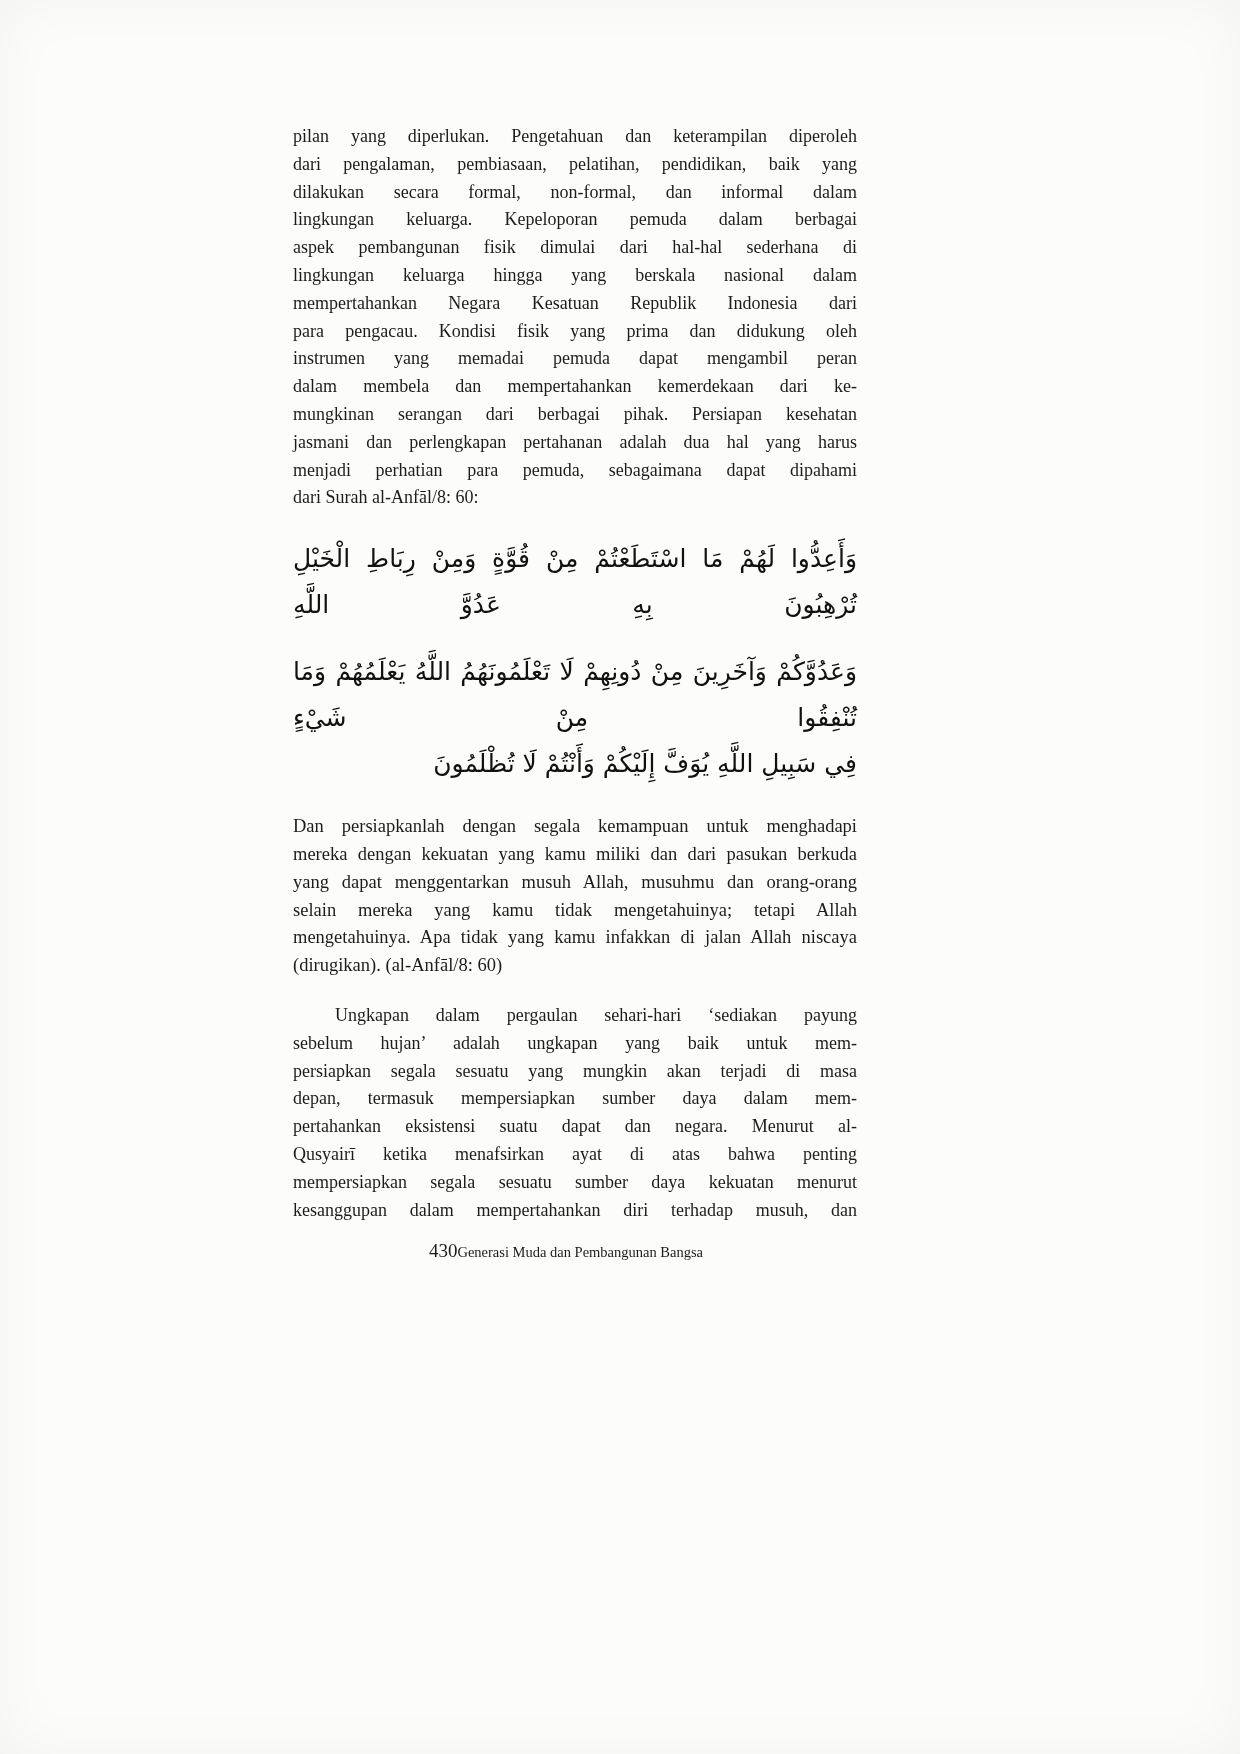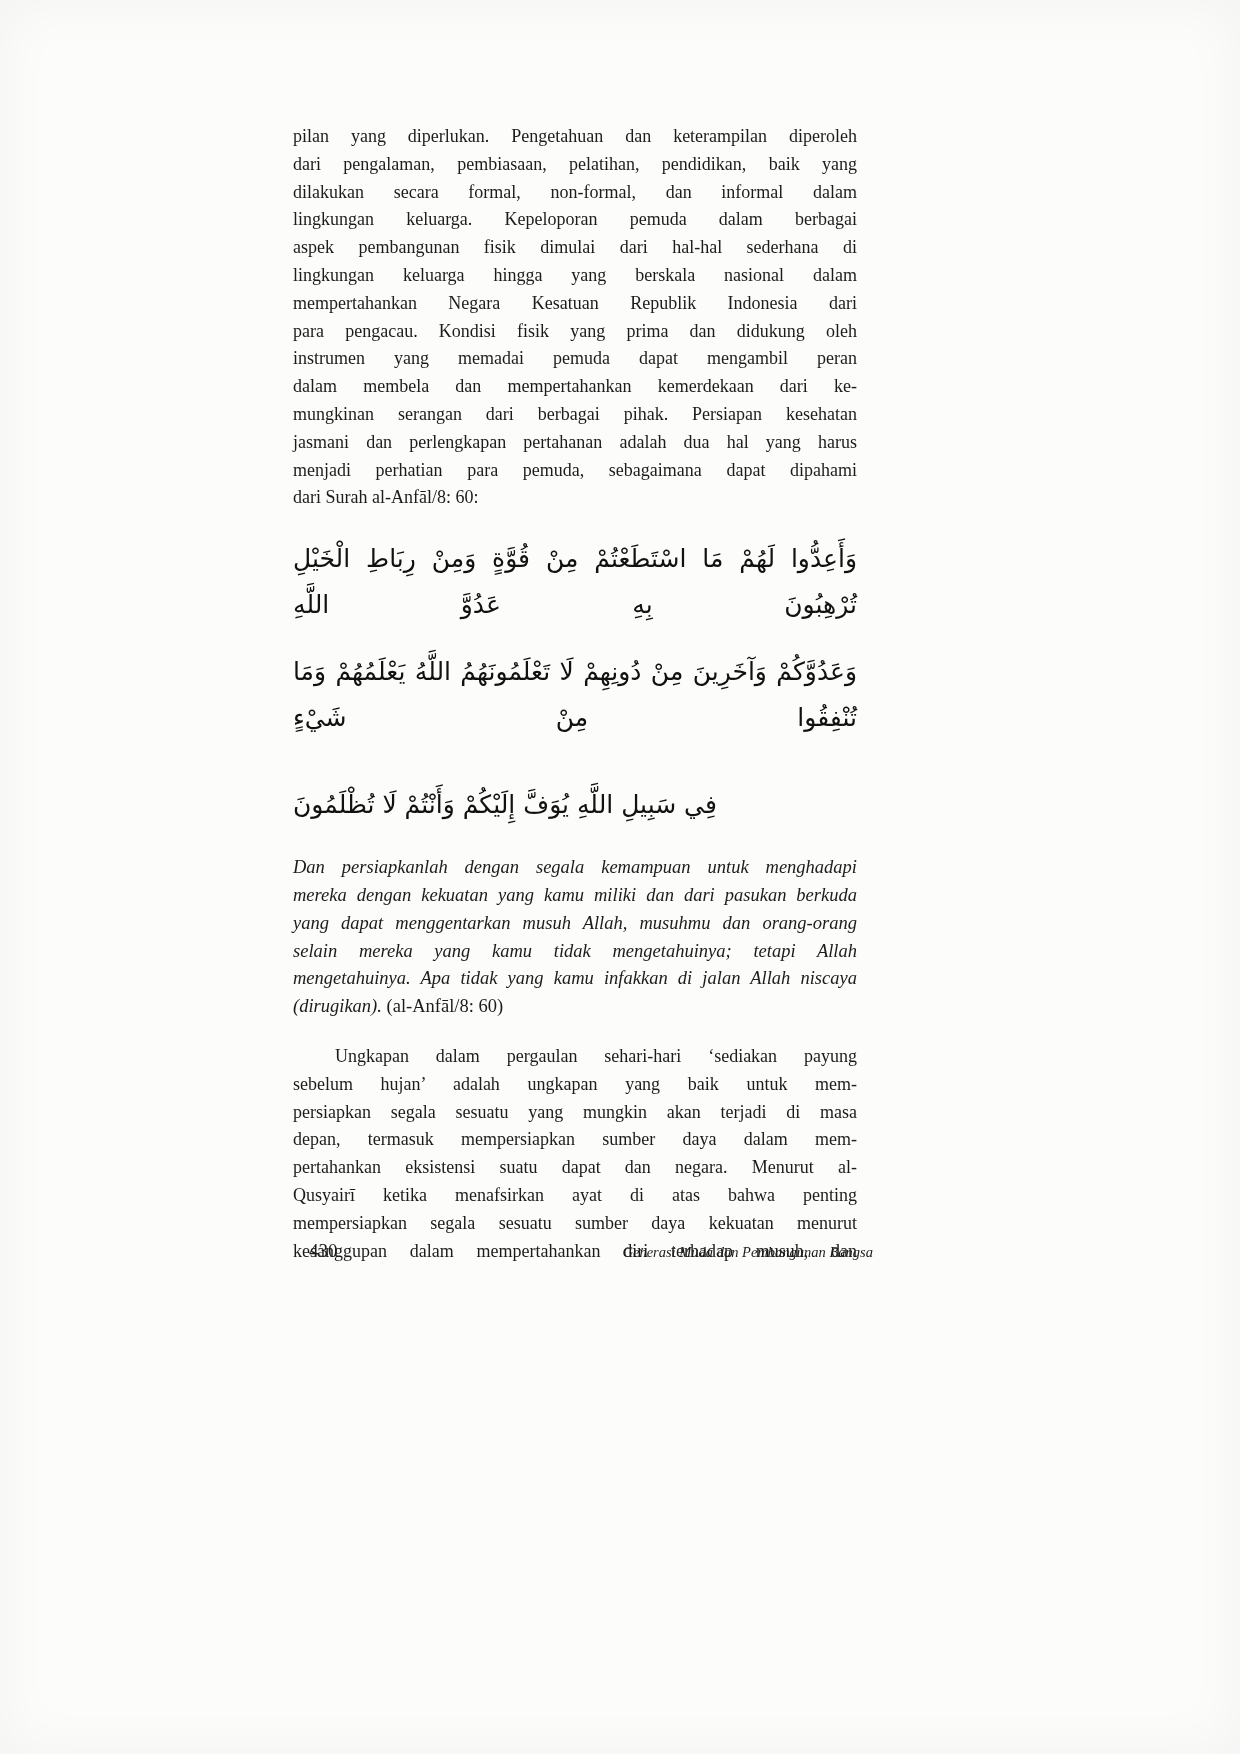--- a/index.html
+++ b/index.html
@@ -21,42 +21,42 @@
   }
   .jline {
     font-size: 18px;
     line-height: 27.8px;
     text-align: justify;
     text-align-last: justify;
     white-space: normal;
   }
   .jline.last { text-align-last: left; }
   .jline.indent { text-indent: 42px; }
-  .it { font-style: italic; }
+  .it { }
   .arabic {
     direction: rtl;
     margin: 24px 0 26px 0;
   }
   .aline {
     font-family: "DejaVu Sans", sans-serif;
     font-size: 25px;
     line-height: 46px;
     color: #111;
   }
   .aline.stretch { text-align: justify; text-align-last: justify; margin-top: 21px; }
-  .aline.flush-left { text-align: left; margin-top: 41px; }
+  .aline.flush-left { text-align: right; }
   .trans { margin-bottom: 22px; }
   .trans .jline { font-size: 18.5px; }
   .footer {
     position: absolute;
-    left: 309px;
+    left: 284px;
     top: 1240px;
     width: 564px;
     display: flex;
-    justify-content: space-between;
+    justify-content: center;
     align-items: baseline;
   }
   .pnum { font-size: 19px; }
   .rtitle { font-size: 14.5px; }
 </style>
 </head>
 <body>
 
 <div class="page">
   <div class="content">

